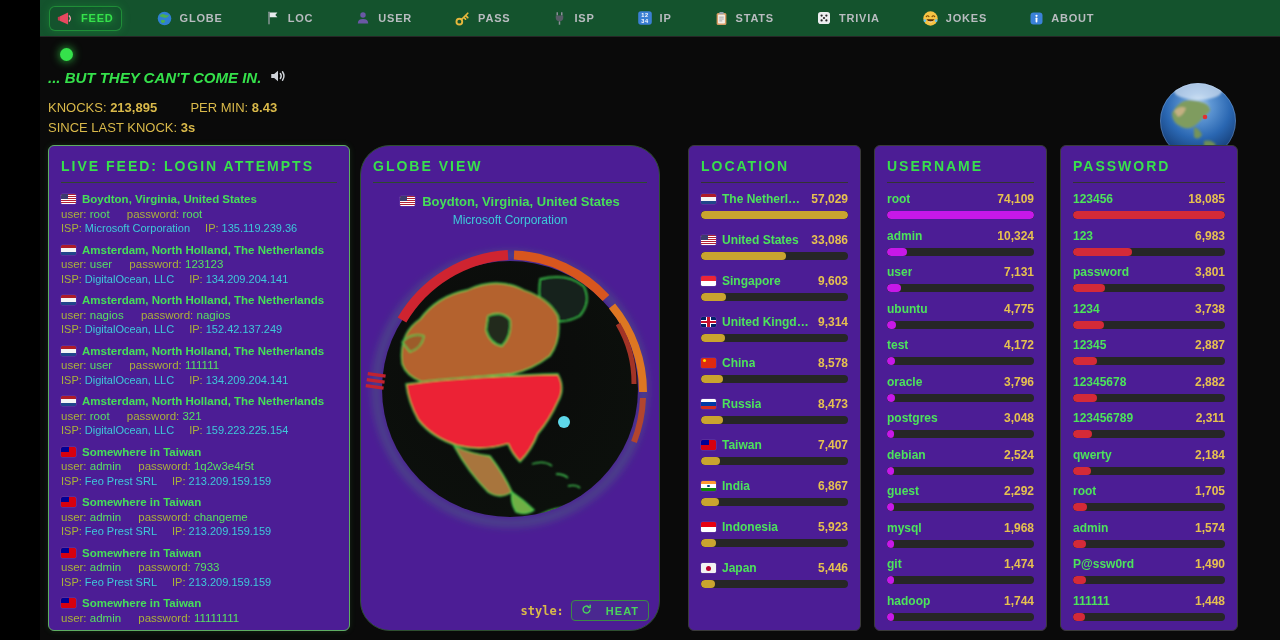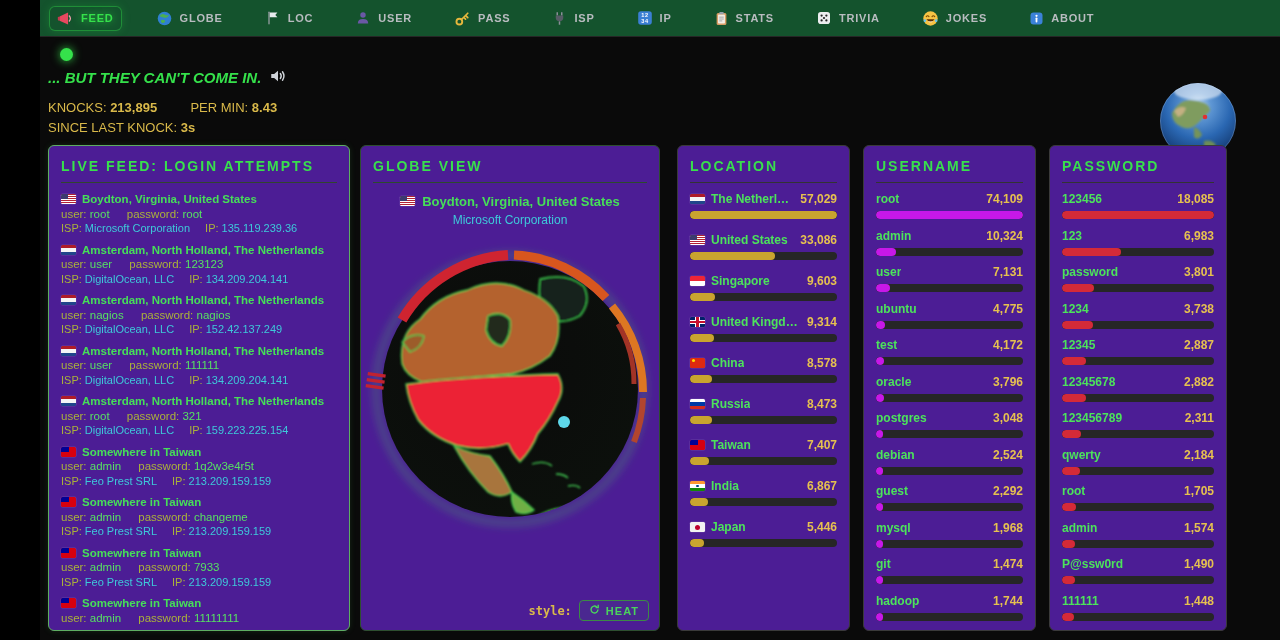--- a/index.html
+++ b/index.html
@@ -29,21 +29,21 @@
   .stats b { font-weight:800; }
   .stat-gap { display:inline-block; width:26px; }
 
   .earth { position:absolute; top:44px; right:42px; width:80px; height:80px; }
 
   
   .panels { position:absolute; top:145px; left:8px; display:flex; gap:10px; }
   .panel { background:#4c1d95; border:1px solid #3a3a3a; border-radius:6px;
            height:486px; padding:12px; overflow:hidden; position:relative; }
   .panel-feed  { width:302px; border-color:#5fae63; box-shadow:0 0 6px rgba(80,200,90,.15); margin-right:0; }
-  .panel-globe { width:300px; border-color:#2e4f30; margin-right:5px; }
+  .panel-globe { width:300px; border-color:#2e4f30; margin-right:16px;border-radius:30px; }
   .panel-loc   { width:173px; margin-left:2px; margin-right:3px; }
   .panel-user  { width:173px; margin-right:3px; }
   .panel-pass  { width:178px; }
   .panel-title { font-size:14px; font-weight:800; letter-spacing:2px; color:#38e04c; }
   .panel-div { border:none; border-top:1px solid #333; margin:8px 0 9px 0; }
   .panel-globe .panel-div { border-top-color:#2c4a2e; }
   .panel-feed  .panel-div { border-top-color:#31452f; }
 
   
   .feed-row { font-size:11.5px; line-height:14.5px; margin-bottom:7px; }
@@ -82,21 +82,21 @@
 
   
   .gv-head { text-align:center; }
   .gv-loc { font-size:13px; font-weight:bold; color:#46df58;
             display:inline-flex; align-items:center; gap:7px; }
   .gv-isp { font-size:12px; color:#3ec9da; margin-top:3px; }
   .gv-globe { position:absolute; left:50%; top:78px; transform:translateX(-50%); }
   .gv-style { position:absolute; right:10px; bottom:9px; display:flex; align-items:center; gap:7px; }
   .gv-style-label { font-family:"DejaVu Sans Mono","Liberation Mono",monospace;
                     font-size:12px; font-weight:bold; color:#d9b94a; }
-  .heat-btn { display:inline-flex; align-items:flex-end; gap:6px; cursor:pointer;
+  .heat-btn { display:inline-flex; align-items:flex-end; gap:14px; cursor:pointer;
               border:1px solid #3c8a46; border-radius:4px; background:rgba(60,200,80,.07);
               color:#4ad45c; font-size:11px; font-weight:bold; letter-spacing:1px;
               padding:3px 9px; }
 
   
   .stat-row { margin-bottom:14px; }
   .tight .stat-row { margin-bottom:9.5px; }
   .stat-top { display:flex; align-items:center; gap:6px; margin-bottom:5px; }
   .stat-label { font-size:12px; font-weight:600; color:#4ce35b; white-space:nowrap;
                 overflow:hidden; text-overflow:ellipsis; }
@@ -612,20 +612,30 @@
     <div class="stat-top">
       <span class="flag f-in"></span>
       <span class="stat-label">India</span>
       <span class="stat-count">6,867</span>
     </div>
     <div class="bar-track">
       <div class="bar-fill" style="width: 12.0412%;"></div>
     </div>
   </div>
 
+  <div class="stat-row">
+    <div class="stat-top">
+      <span class="flag f-id"></span>
+      <span class="stat-label">Indonesia</span>
+      <span class="stat-count">5,923</span>
+    </div>
+    <div class="bar-track">
+      <div class="bar-fill" style="width: 10.3859%;"></div>
+    </div>
+  </div>
 
 
   <div class="stat-row">
     <div class="stat-top">
       <span class="flag f-jp"></span>
       <span class="stat-label">Japan</span>
       <span class="stat-count">5,446</span>
     </div>
     <div class="bar-track">
       <div class="bar-fill" style="width: 9.54953%;"></div>

